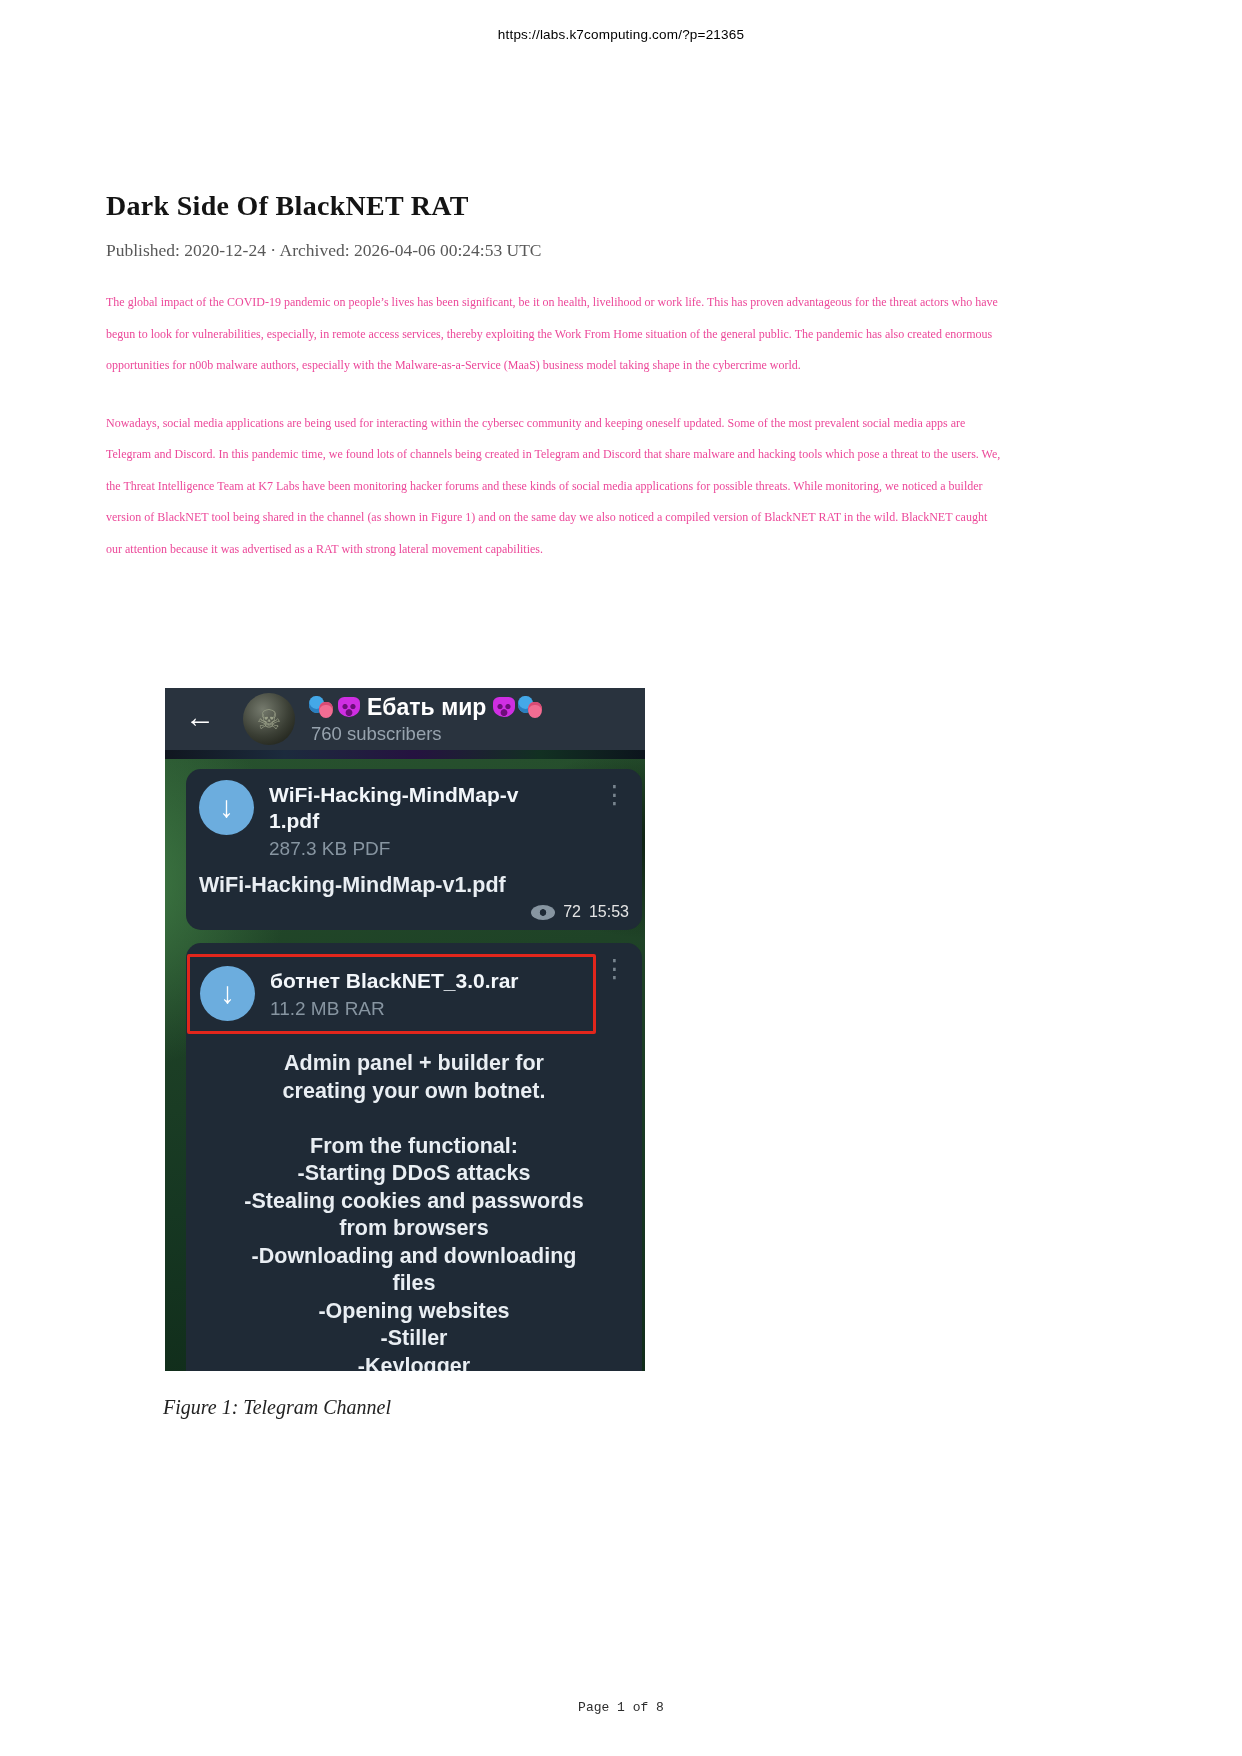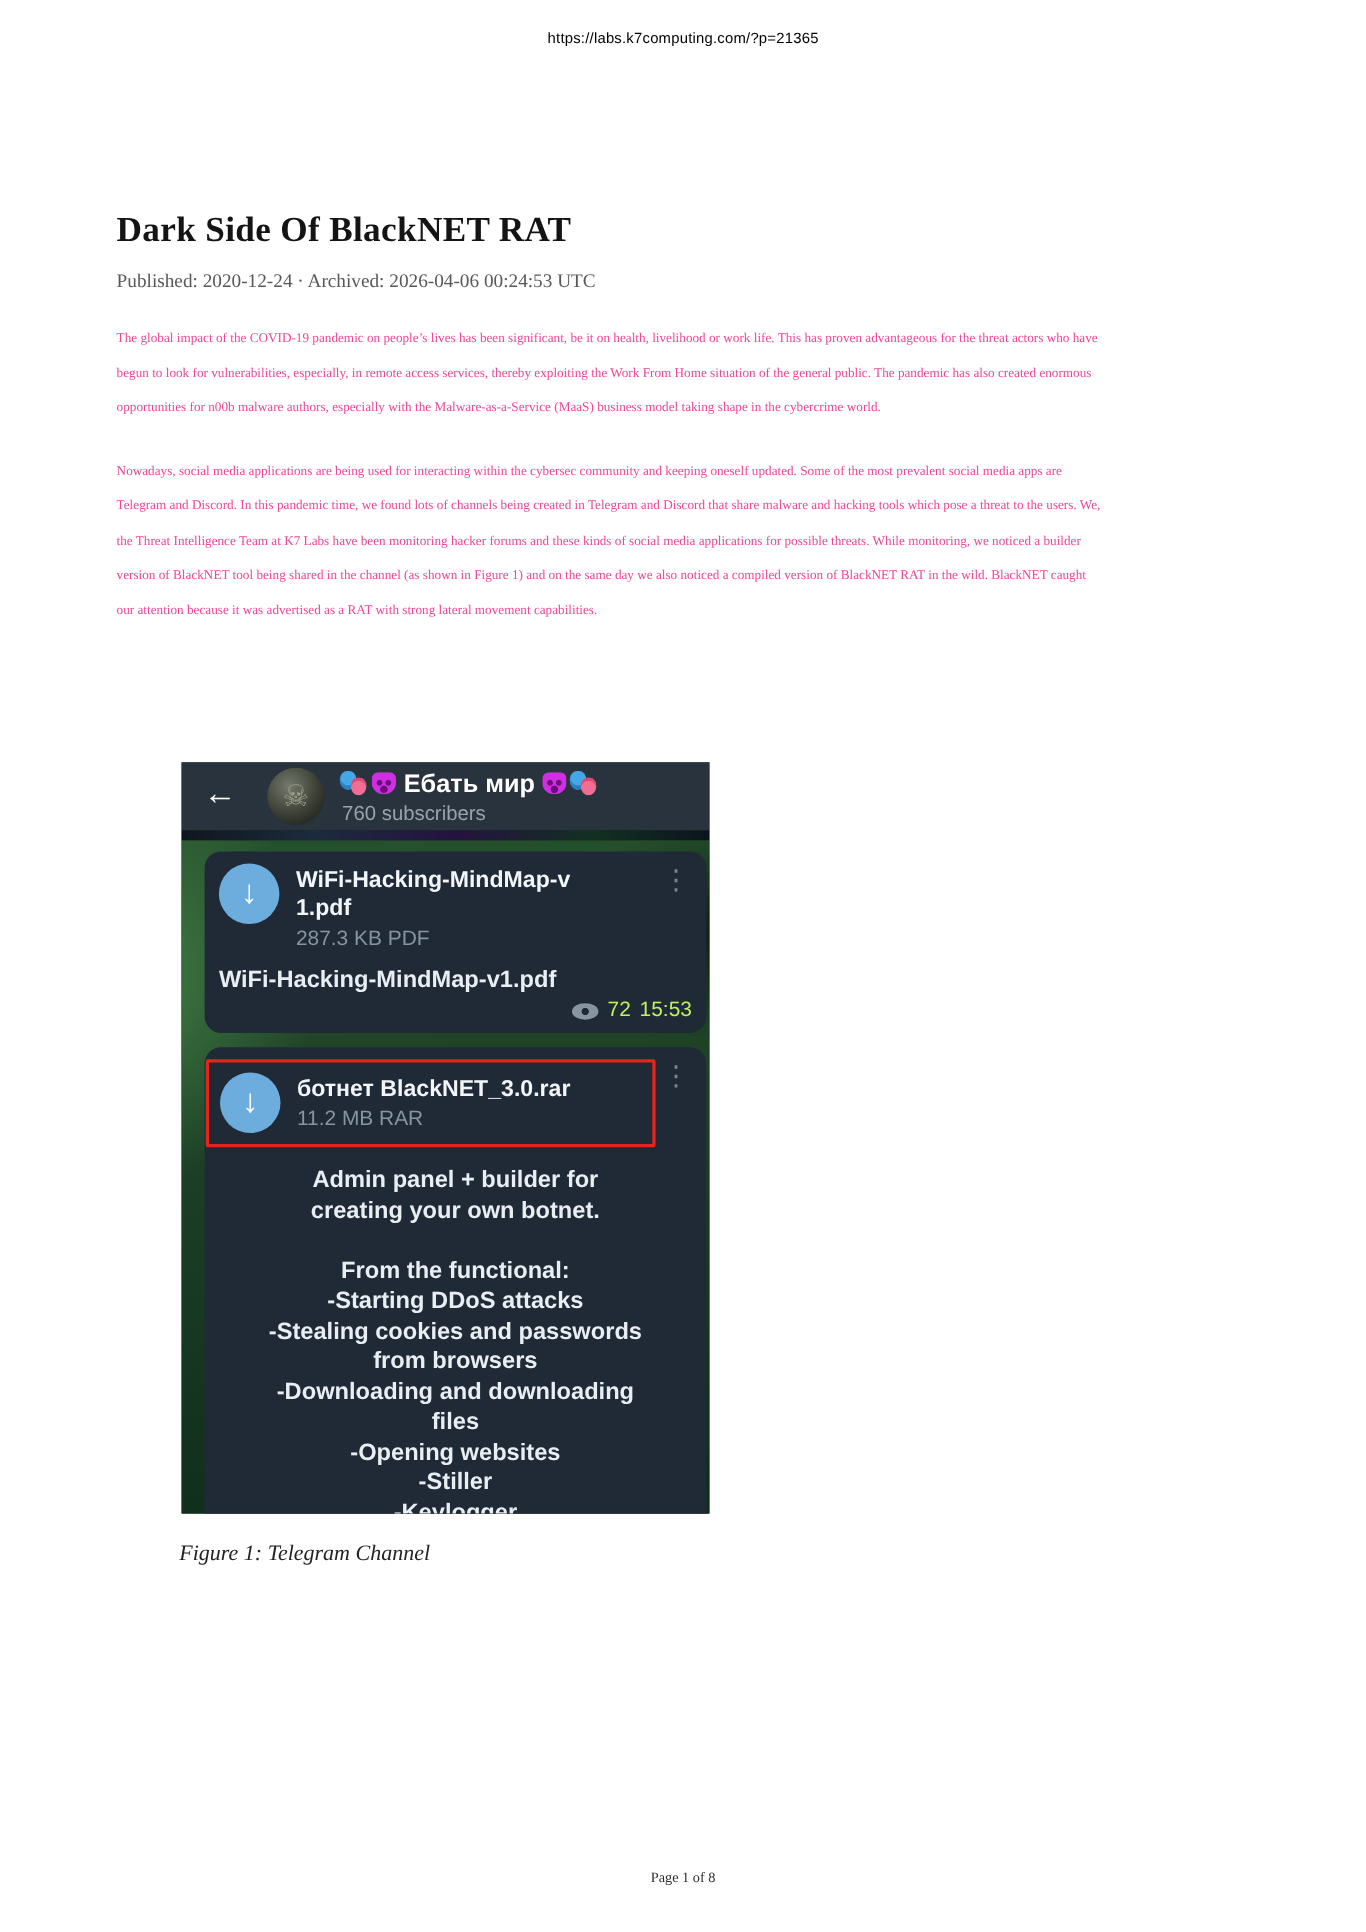--- a/index.html
+++ b/index.html
@@ -10,21 +10,21 @@
     overflow: hidden;
   }
   .page-url {
     position: absolute; top: 27px; left: 0; width: 100%;
     text-align: center;
     font-family: "Liberation Sans", sans-serif;
     font-size: 13.5px; color: #000000; letter-spacing: 0.2px;
   }
   .content { position: absolute; left: 106px; top: 190px; width: 900px; }
   h1.title {
-    margin: 0; font-size: 32px; font-weight: bold; color: #141414;
+    margin: 0; font-size: 28px; font-weight: bold; color: #141414;
     font-family: "Liberation Serif", serif; letter-spacing: 0.3px;
   }
   .meta { margin-top: 18px; font-size: 17.5px; color: #585858; }
   p.body-para {
     margin: 26px 0 0 0; font-size: 12px; line-height: 31.5px; color: #ec4899;
   }
   
   .tg {
     margin: 123px 0 0 59px; width: 480px; height: 683px;
     display: flex; flex-direction: column; overflow: hidden;
@@ -93,41 +93,41 @@
     margin-right: 15px;
   }
   .dl-arrow { color: #ffffff; font-size: 30px; font-weight: bold; line-height: 1; margin-top: -2px; }
   .file-info { display: flex; flex-direction: column; min-width: 0; padding-top: 2px; }
   .file-name { font-weight: bold; font-size: 21px; line-height: 26px; color: #f2f6fa; white-space: pre-line; }
   .file-size { color: #8守795a1; color: #8795a1; font-size: 19px; margin-top: 4px; }
   .dots { margin-left: auto; color: #78858f; font-size: 25px; line-height: 1; padding: 2px 2px 0 6px; font-family: "DejaVu Sans", sans-serif; }
   .msg-text { font-weight: bold; font-size: 21.5px; line-height: 27px; color: #e9eef3; margin-top: 12px; white-space: pre-line; }
   .msg-meta {
     display: flex; align-items: center; justify-content: flex-end; gap: 8px;
-    color: #bef264; font-size: 19px; margin-top: 4px;
+    color: #e5e5e5; font-size: 16px; margin-top: 4px;
   }
   .eye {
     width: 24px; height: 15px; border-radius: 50%;
     background: radial-gradient(circle at 50% 50%, #1f2a36 3px, #8795a1 3.6px);
     display: inline-block;
   }
   .file-area { display: flex; align-items: flex-start; }
   .redbox {
     border: 3px solid #e2261c; border-radius: 2px;
     padding: 9px 10px 10px 10px; flex: 1; display: flex; align-items: flex-start;
     margin-left: -12px;
   }
   .bubble2 { margin-bottom: 0; padding-bottom: 14px; }
   .bubble2 .msg-text { margin-top: 16px; font-size: 21.5px; line-height: 27.5px; text-align: center; }
   .caption {
     margin: 25px 0 10px 57px; font-style: italic; font-size: 20px; color: #222222;
   }
   .page-footer {
     position: absolute; bottom: 41px; left: 0; width: 100%; text-align: center;
-    font-family: Liberation Serif, serif; font-size: 13px; color: #2d2d2d;
+    font-family: Liberation Mono, monospace; font-size: 13px; color: #2d2d2d;
   }
 </style>
 </head>
 <body>
 
 <div class="page-url">https://labs.k7computing.com/?p=21365</div>
 
 <div class="content">
   <h1 class="title">Dark Side Of BlackNET RAT</h1>
   <div class="meta">Published: 2020-12-24 · Archived: 2026-04-06 00:24:53 UTC</div>

